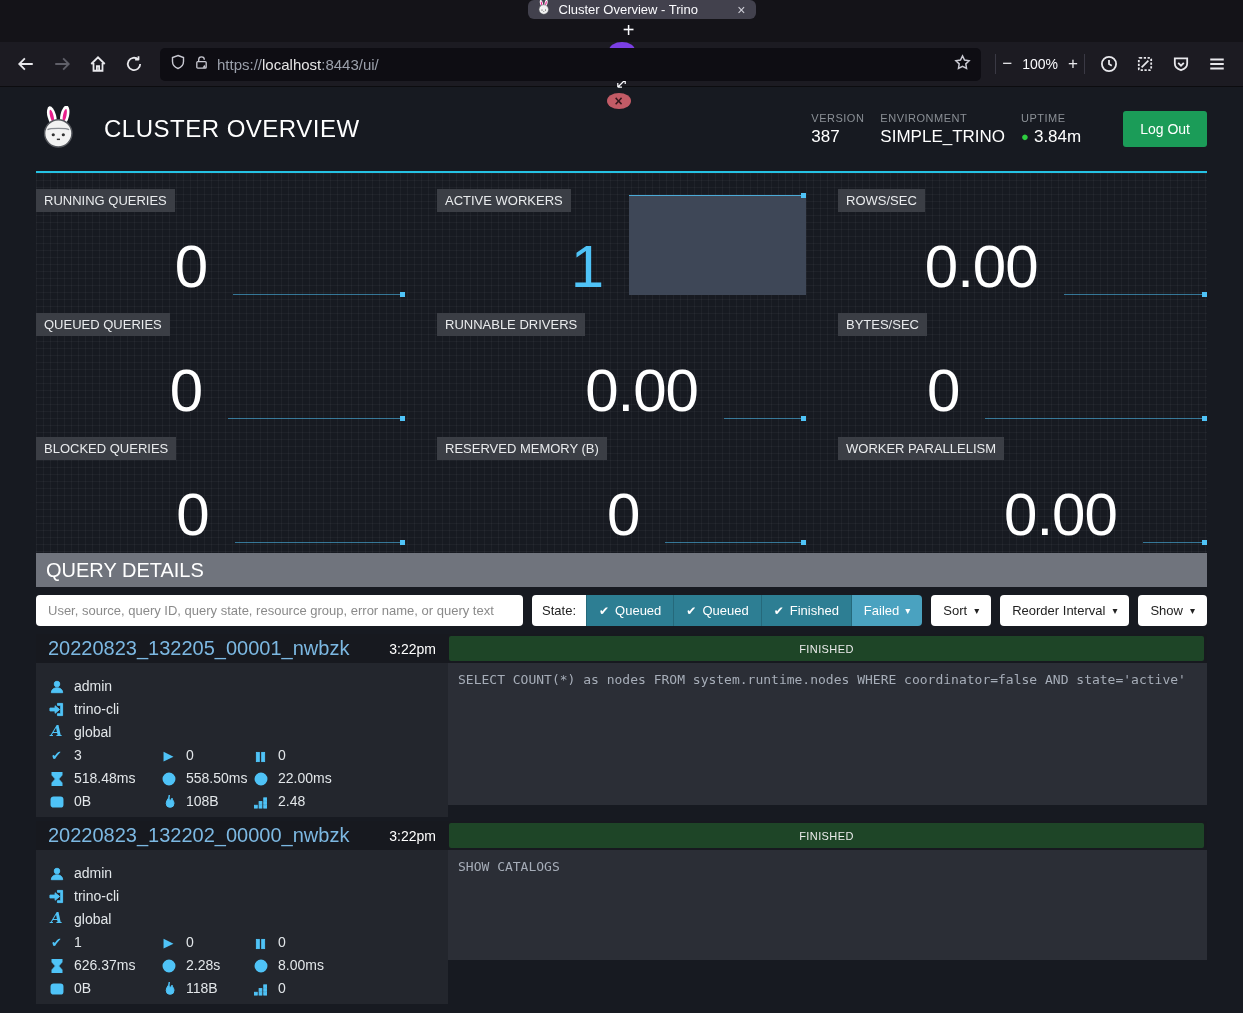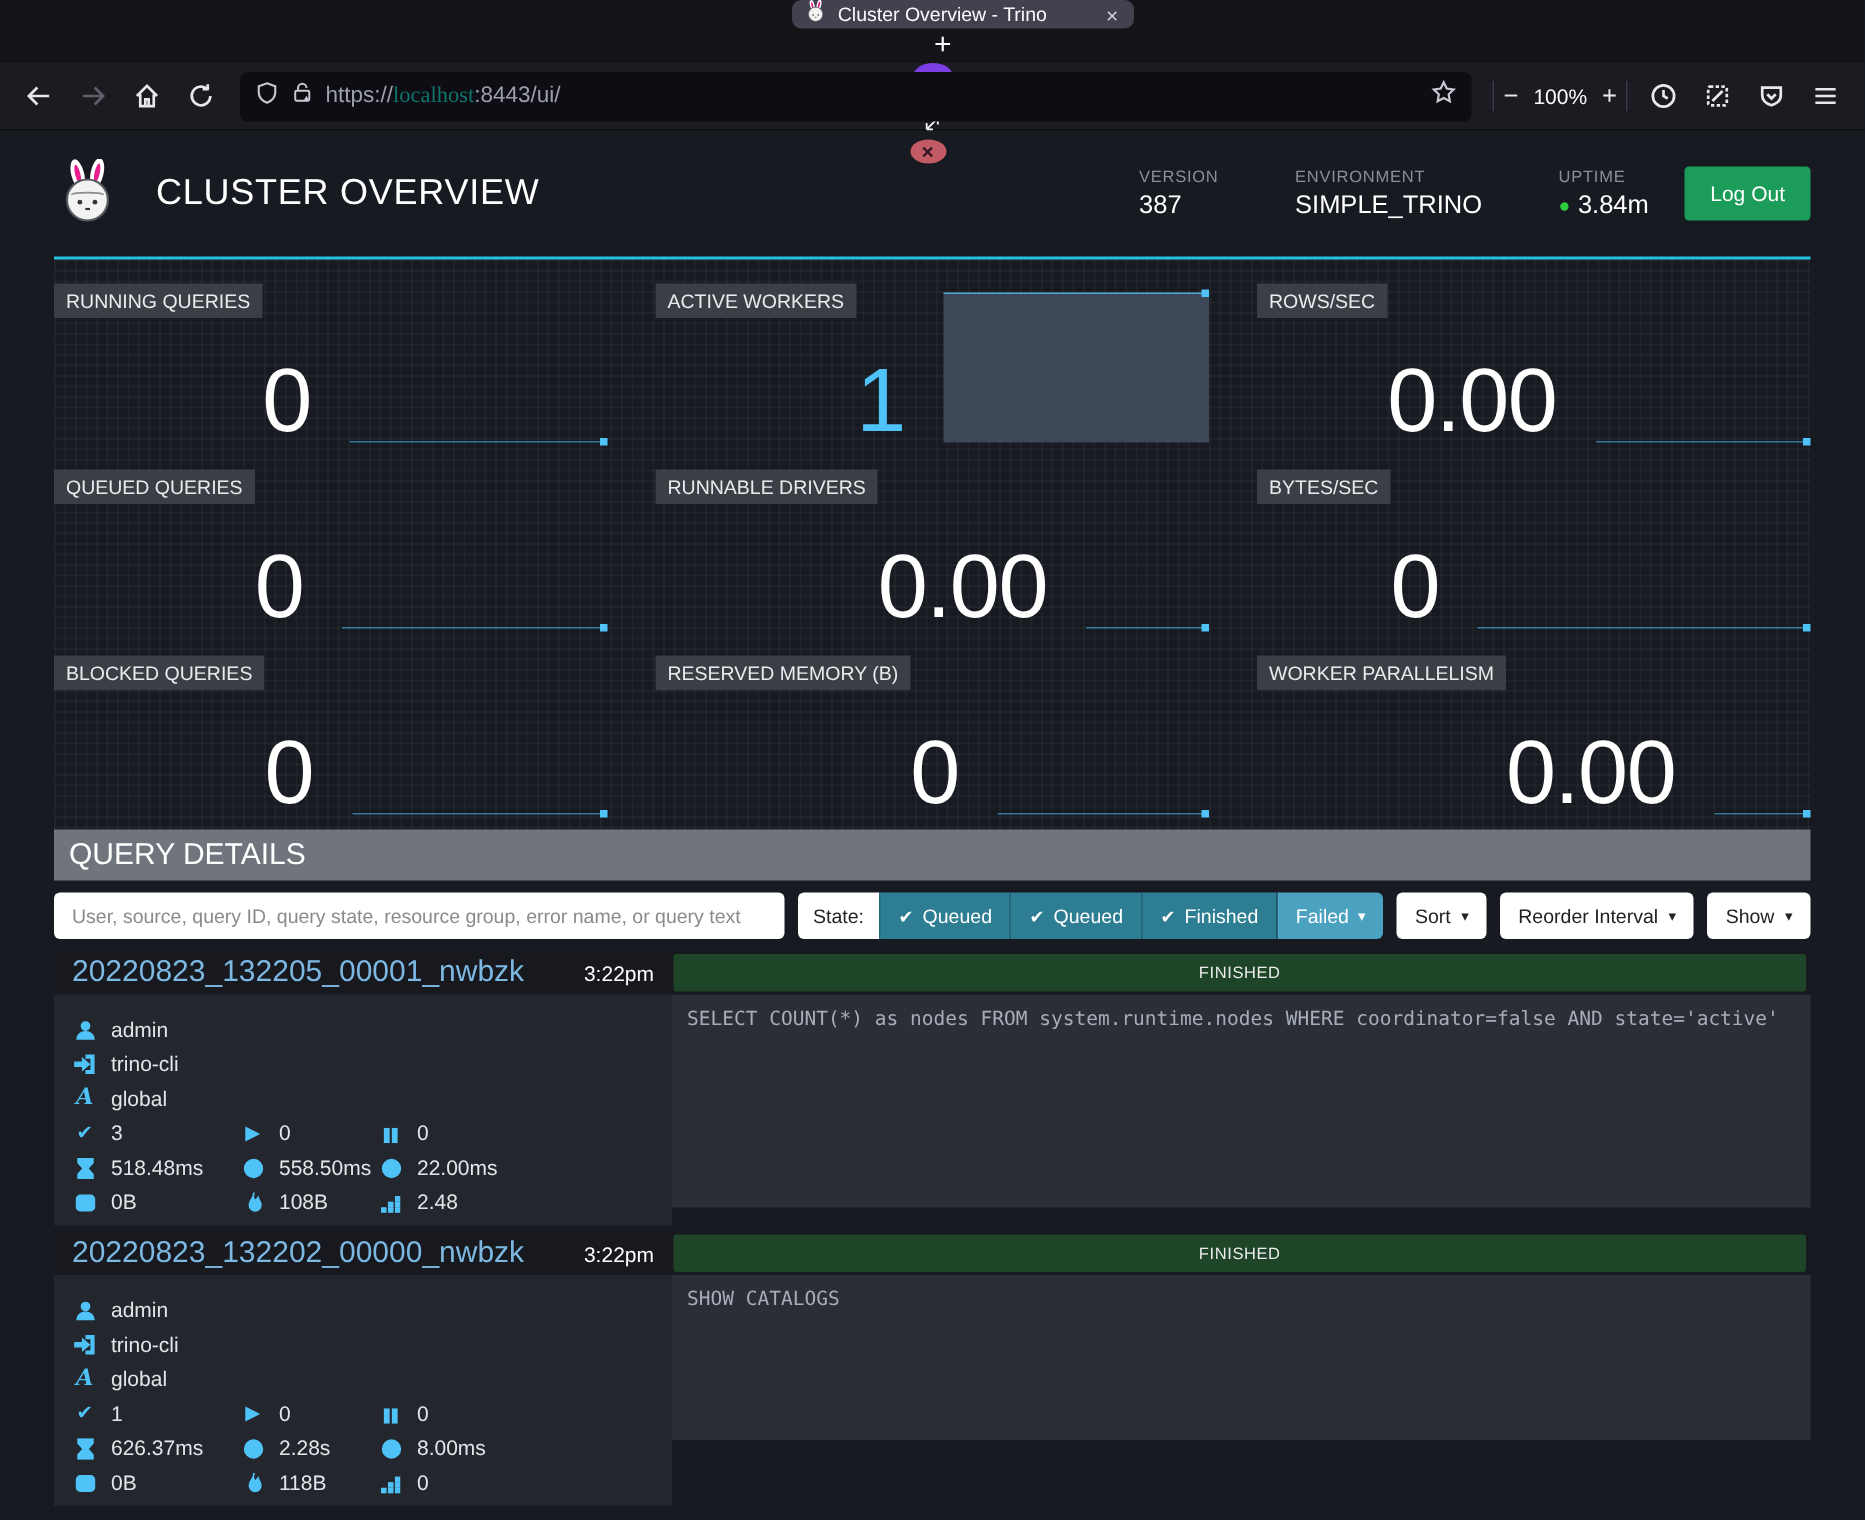--- a/index.html
+++ b/index.html
@@ -22,31 +22,31 @@
 
   .navbar { height:45px; background:#1c1b22; display:flex; align-items:center; padding:0 10px; gap:4px;
             border-bottom:1px solid #0c0c0f; }
   .nav-icon { width:32px; height:32px; display:flex; align-items:center; justify-content:center; border-radius:4px; }
   .nav-icon svg { stroke:#e8e8ec; fill:none; stroke-width:1.6; }
   .nav-icon.dim svg { stroke:#5f5f68; }
   .urlbar { flex:1; height:33px; background:#0e0d13; border-radius:5px; display:flex; align-items:center;
             padding:0 10px; gap:8px; margin:0 6px; }
   .urlbar svg { stroke:#c9c9d2; fill:none; stroke-width:1.4; }
   .url-text { flex:1; font-size:15px; color:#9ba0ab; white-space:nowrap; }
-  .url-text .host { color:#0f766e;font-family:Liberation Serif, serif; }
+  .url-text .host { color:#e5e5e5; }
   .zoom-group { display:flex; align-items:center; gap:10px; color:#fbfbfe; font-size:14px; padding:0 6px;
                 border-left:1px solid #3a3944; border-right:1px solid #3a3944; margin:0 4px; }
   .zoom-sign { font-size:17px; color:#e8e8ec; }
 
   
   .page { padding:0 36px; }
   .app-header { height:86px; display:flex; align-items:center; border-bottom:2px solid #25c2e3; }
   .logo { width:46px; height:46px; margin-right:22px; }
   .app-title { font-size:24px; color:#fff; letter-spacing:0.5px; flex:1; }
-  .meta { display:flex; gap:51px; align-items:flex-start; margin-right:24px; }
+  .meta { display:flex; gap:16px; align-items:flex-start; margin-right:42px; }
   .meta-col { display:flex; flex-direction:column; gap:3px; }
   .meta-label { font-size:11px; color:#8b9096; letter-spacing:0.5px; }
   .meta-value { font-size:17px; color:#fff; }
   .uptime-wrap { display:flex; align-items:center; gap:5px; }
   .dot { color:#2ecc40; font-size:13px; line-height:1; }
   .logout-btn { background:#1b9c58; color:#fff; border:none; font-size:14px; padding:10px 17px; border-radius:3px; }
 
   
   .stats-wrap { padding:16px 0 10px; display:grid; grid-template-columns:repeat(3,1fr);
                 column-gap:32px; row-gap:18px;

